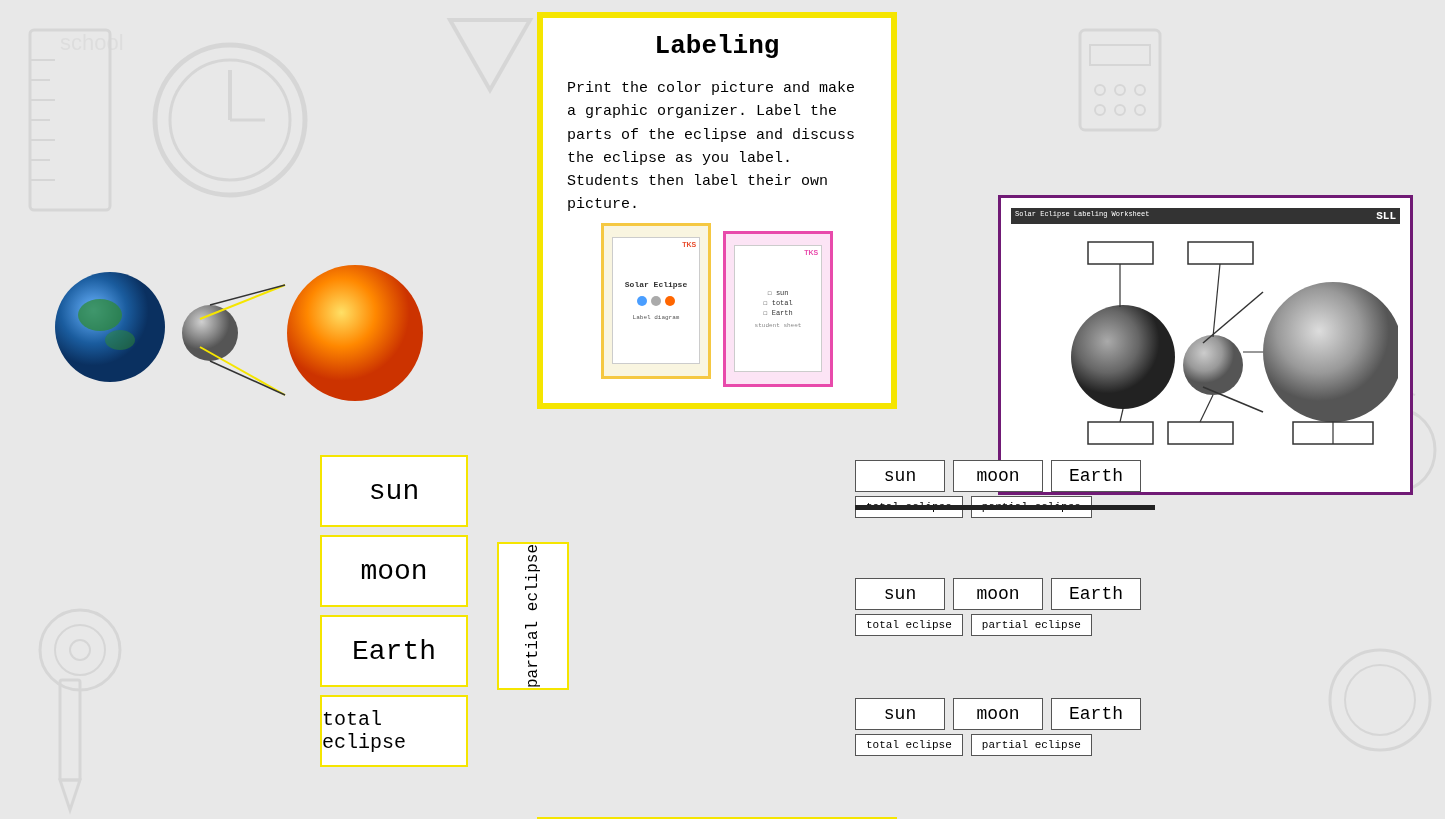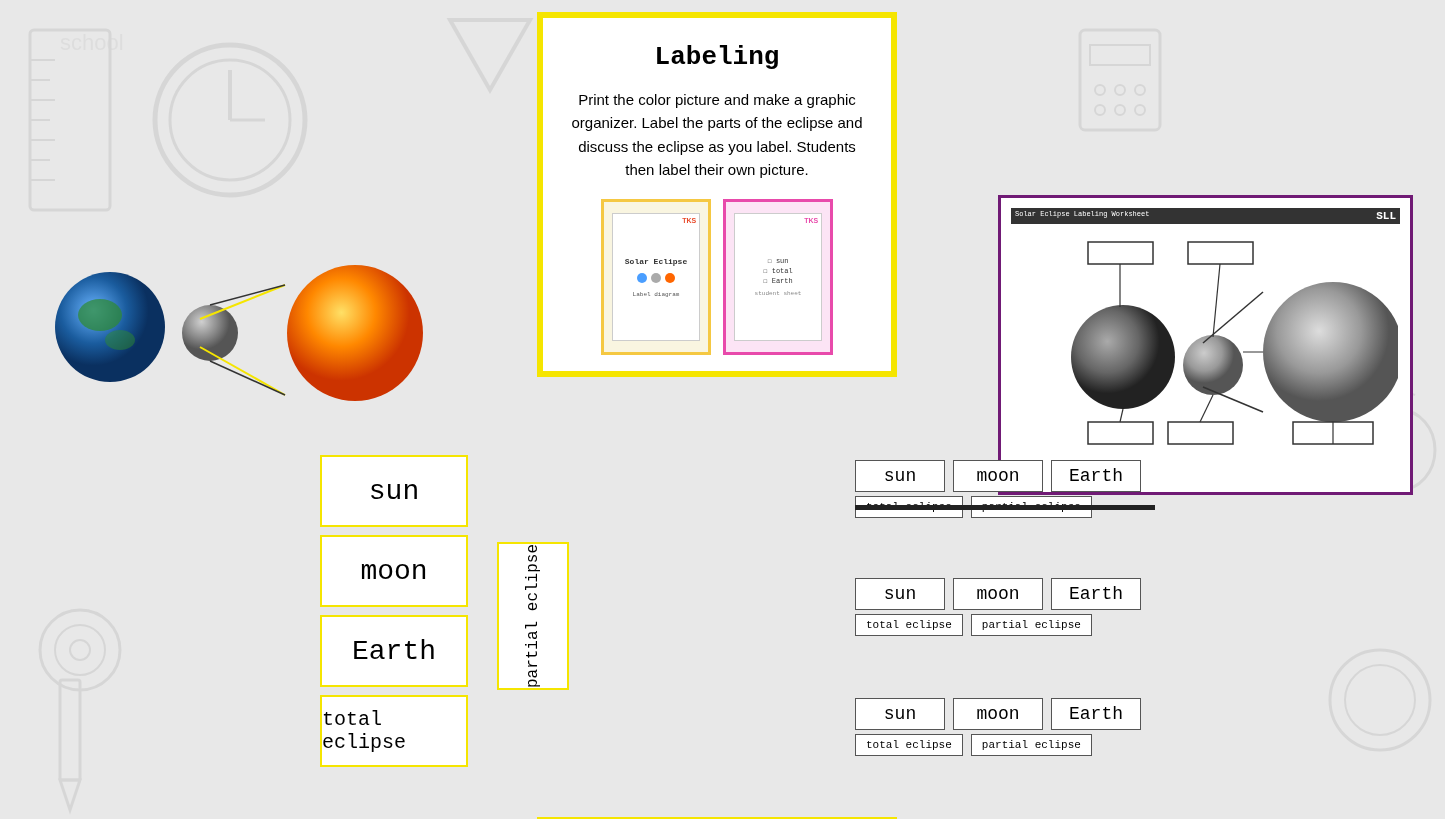--- a/index.html
+++ b/index.html
@@ -29,37 +29,37 @@
     }
 
     
     .center-card {
       position: absolute;
       top: 12px;
       left: 537px;
       width: 360px;
       background: white;
       border: 6px solid #f5e500;
-      padding: 24px 24px 16px;
+      padding: 13px 24px 16px;
     }
 
     .center-card h1 {
       text-align: center;
       font-size: 26px;
       font-weight: bold;
       font-family: 'Courier New', monospace;
       margin-bottom: 16px;
     }
 
     .center-card p {
-      text-align: center;
+      text-align: left;
       font-size: 15px;
-      font-family: Liberation Sans, sans-serif;
+      font-family: Liberation Mono, monospace;
       line-height: 1.55;
-      margin-bottom: 18px;
+      margin-bottom: 6px;
     }
 
     .card-images {
       display: flex;
       gap: 12px;
       justify-content: center;
     }
 
     .card-img-box {
       width: 110px;
@@ -69,20 +69,21 @@
       display: flex;
       align-items: center;
       justify-content: center;
       position: relative;
       overflow: hidden;
     }
 
     .card-img-box.pink-border {
       border-color: #e84aab;
       background: #fce4f5;
+      margin-top: 8px;
     }
 
     .card-img-inner {
       width: 85%;
       height: 85%;
       background: white;
       border: 1px solid #ccc;
       display: flex;
       flex-direction: column;
       align-items: center;

